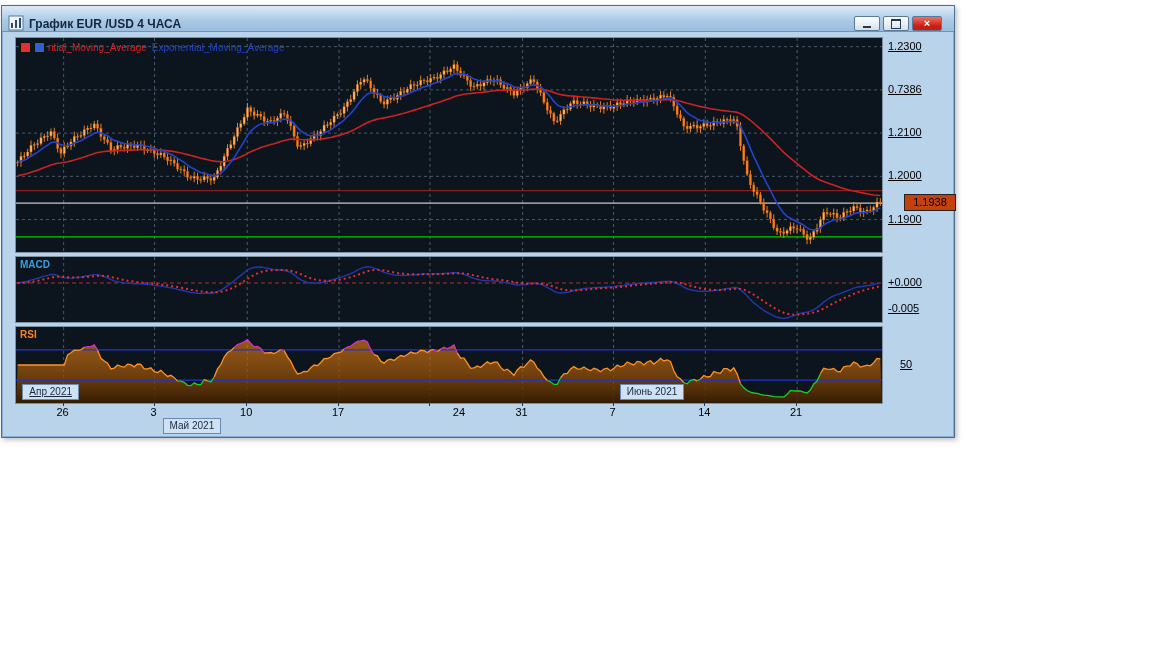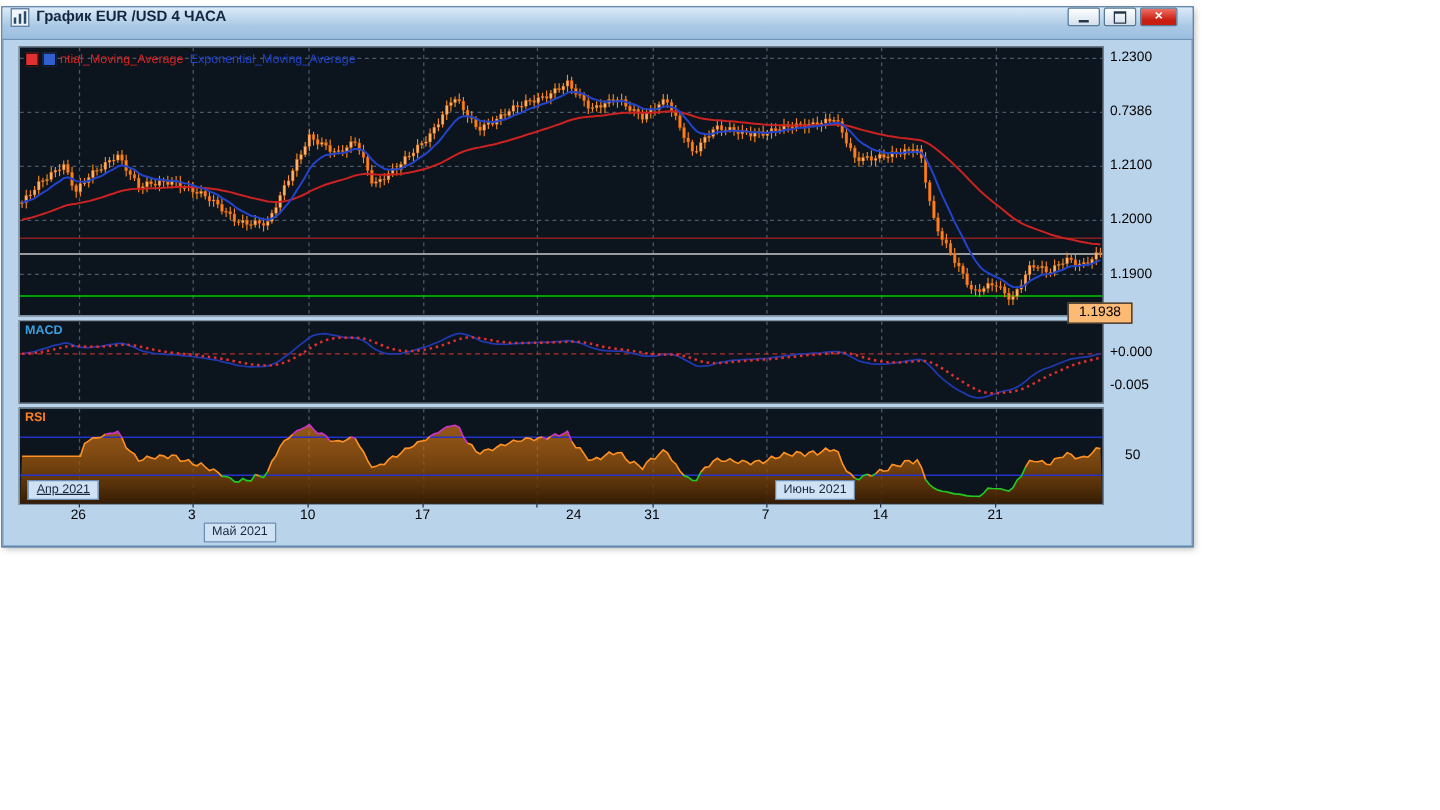--- a/index.html
+++ b/index.html
@@ -3,21 +3,21 @@
 <meta charset="utf-8">
 <style>
   html,body{margin:0;padding:0;}
   body{width:1152px;height:648px;background:#ffffff;overflow:hidden;
        font-family:"Liberation Sans", sans-serif;}
   .window{position:absolute;left:1px;top:5px;width:952px;height:431px;
           background:#b9d3ea;border:1px solid #4a6f94;
           box-shadow:0 0 0 1px #86aed2 inset, 2px 2px 5px rgba(0,0,0,.25);}
   .titlebar{position:absolute;left:0;top:0;right:0;height:26px;
             background:linear-gradient(#dcebf9,#a9c8e4 60%,#9bbede);
-            border-bottom:1px solid #6f94b8;display:flex;align-items:flex-start;
+            border-bottom:1px solid #6f94b8;display:flex;align-items:flex-end;
             padding:0 6px;box-sizing:border-box;}
   .app-icon{width:16px;height:16px;margin-right:5px;display:inline-block;}
   .title{font-size:12px;font-weight:bold;color:#13253f;flex:1;
          white-space:nowrap;overflow:hidden;}
   .controls{display:flex;gap:3px;margin-right:6px;}
   .wbtn{width:26px;height:15px;border:1px solid #5a7a9a;border-radius:2px;
         padding:0;display:flex;align-items:center;justify-content:center;
         background:linear-gradient(#ffffff,#d4e0ec);cursor:default;}
   .wbtn.close{width:30px;background:linear-gradient(#ef7063,#c81e12 70%);}
   .ic-min{width:8px;height:7px;border-bottom:2px solid #27374a;display:inline-block;}
@@ -34,25 +34,25 @@
   .chip{width:9px;height:9px;display:inline-block;border:1px solid #101010;}
   .chip.red{background:#e03030;}
   .chip.blue{background:#3060d0;}
   .lg.red{color:#dd2222;}
   .lg.blue{color:#2244cc;margin-left:2px;}
   .panel-label{position:absolute;left:4px;top:2px;font-size:10px;font-weight:bold;}
   .macd-label{color:#3aa0e0;}
   .rsi-label{color:#ff8020;}
   #axis-layer{position:absolute;inset:0;pointer-events:none;}
   .y-label,.x-label{position:absolute;font-size:11px;color:#000;}
-  .y-label{left:886px;}
+  .y-label{left:886px;text-decoration:underline;}
   .x-label{width:26px;text-align:center;}
-  #price-box{position:absolute;left:852px;width:50px;height:15px;background:#fdba74;
+  #price-box{position:absolute;left:902px;width:50px;height:15px;background:#c2410c;
              border:1px solid #222;color:#000;font-size:11px;text-align:center;
-             line-height:15px;margin-top:48px;}
+             line-height:15px;}
   .month-box{position:absolute;height:14px;line-height:14px;padding:0 6px;
              background:#cfe2f4;border:1px solid #6a8cb0;color:#17283f;
              font-size:10px;white-space:nowrap;}
   .tickmark{position:absolute;width:1px;height:4px;background:#24344a;}
 </style>
 </head>
 <body>
 
 <div class="page">
   <div class="window">

